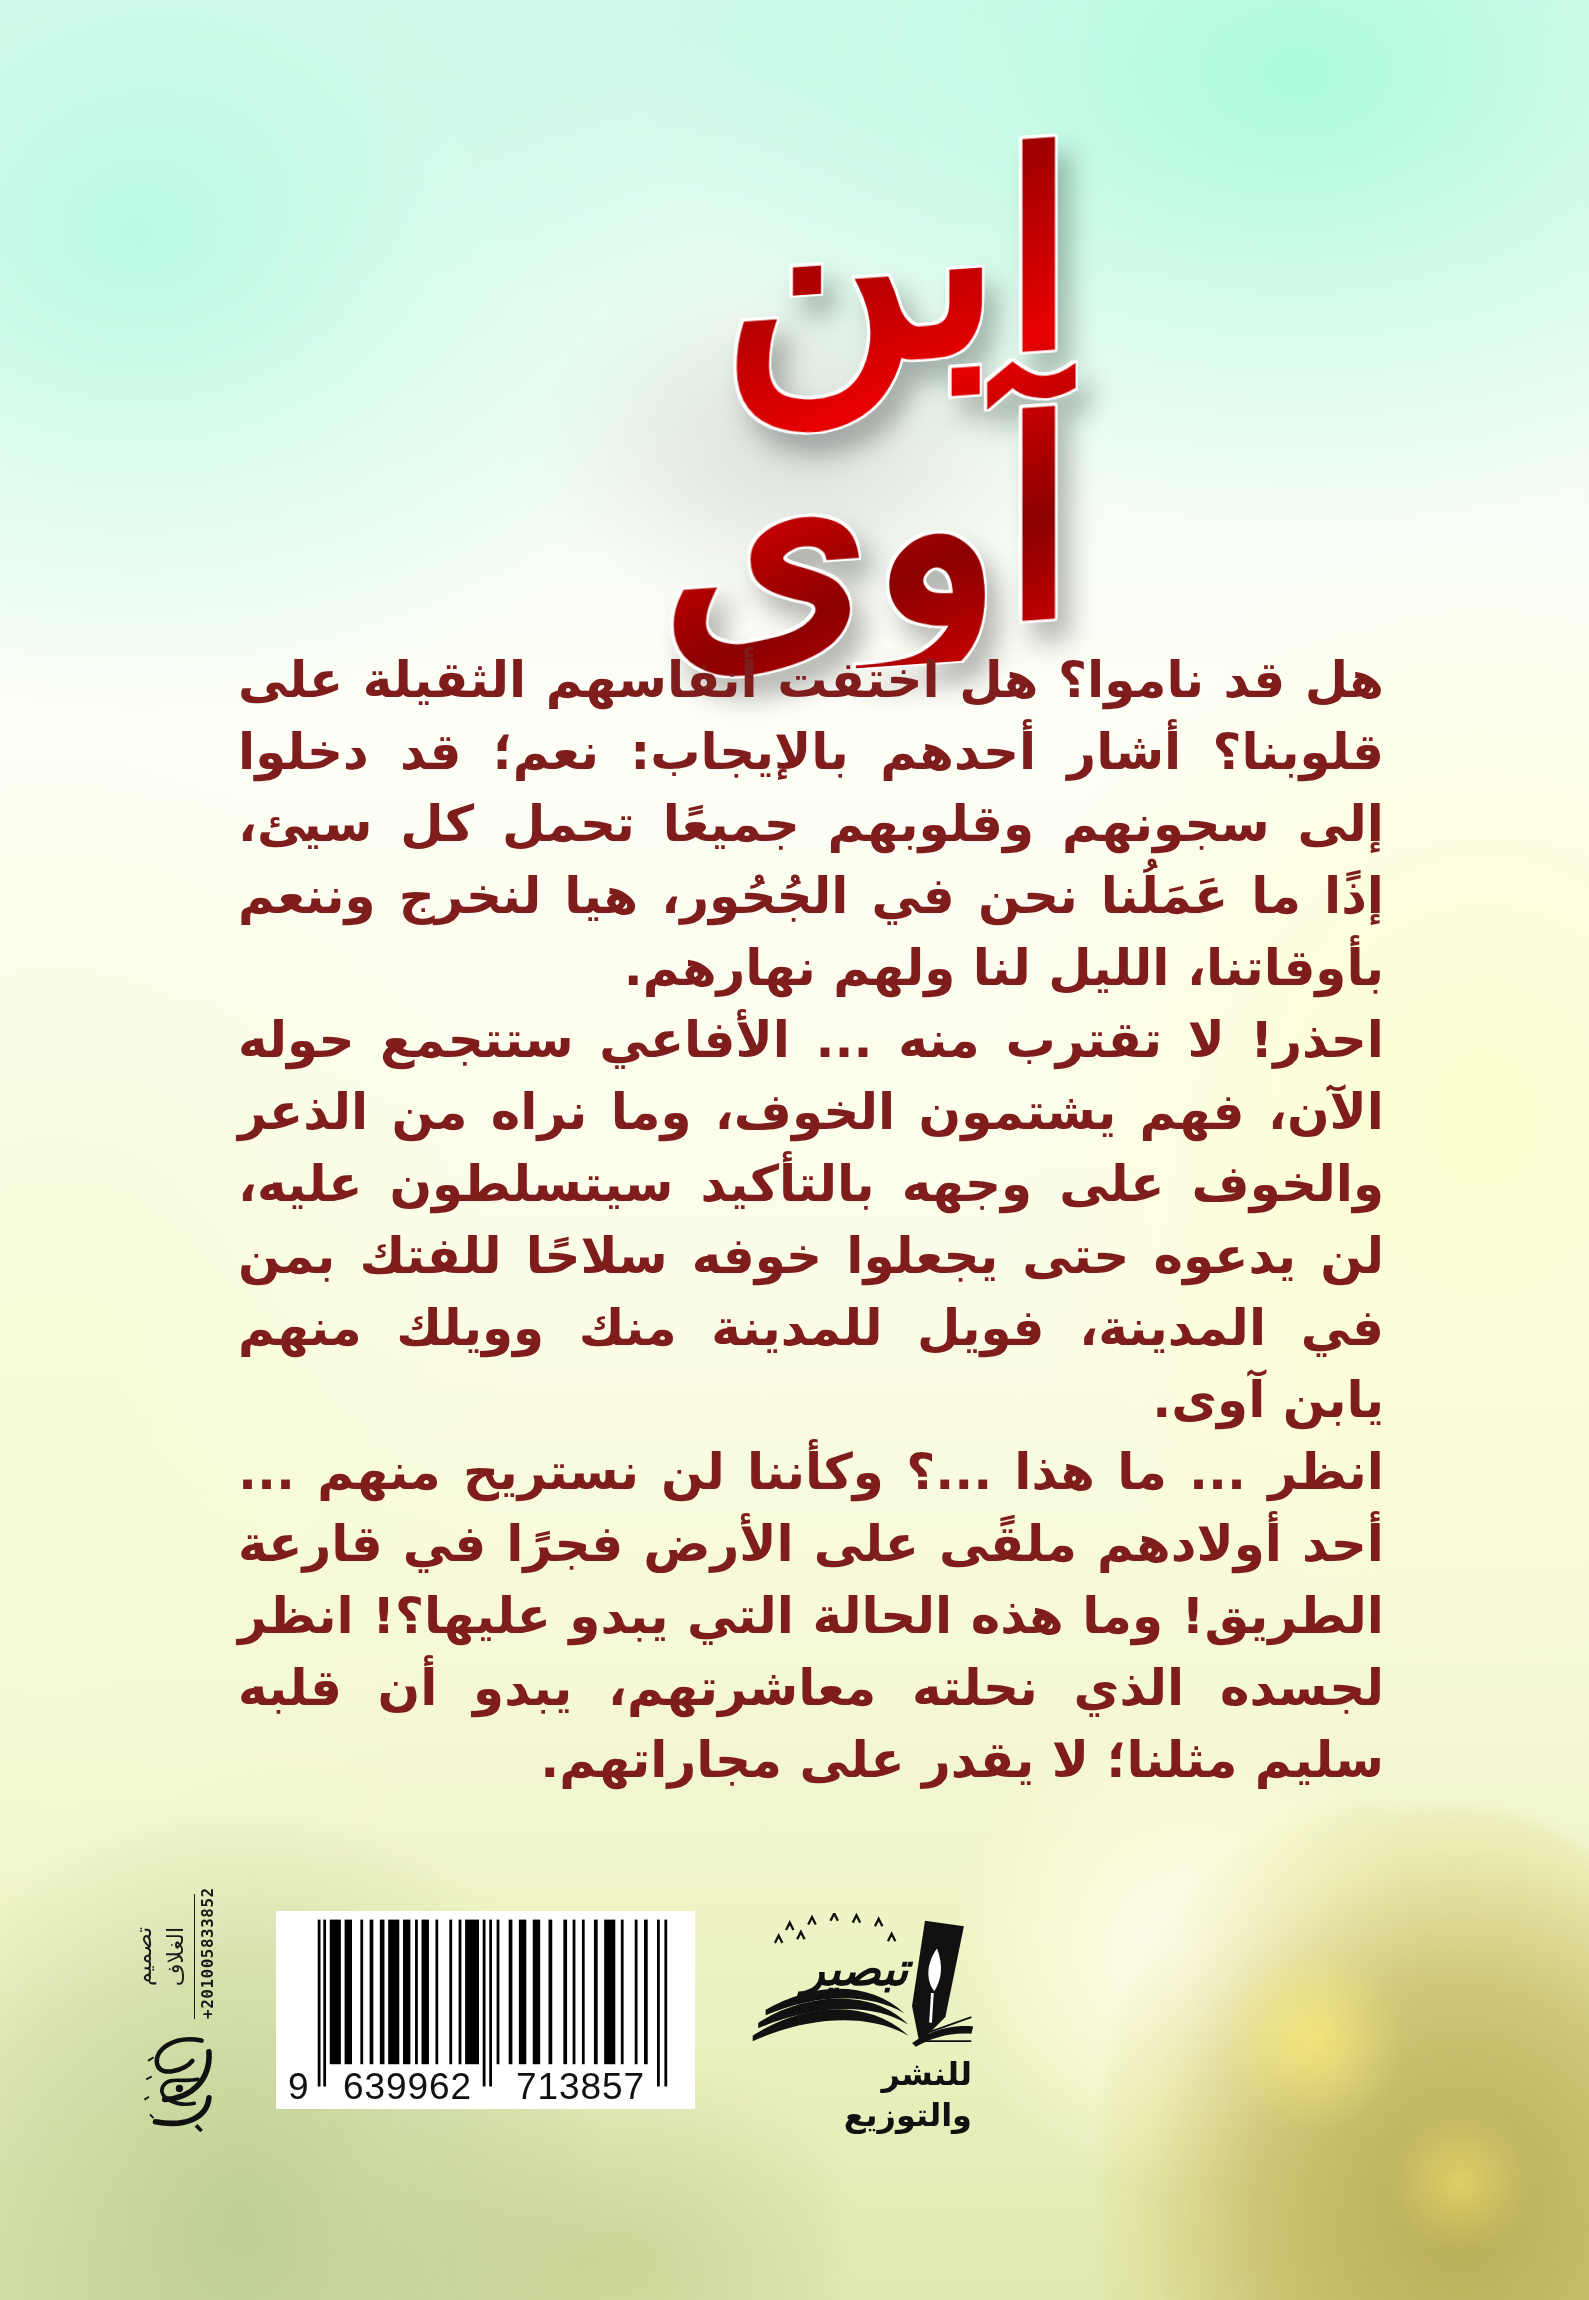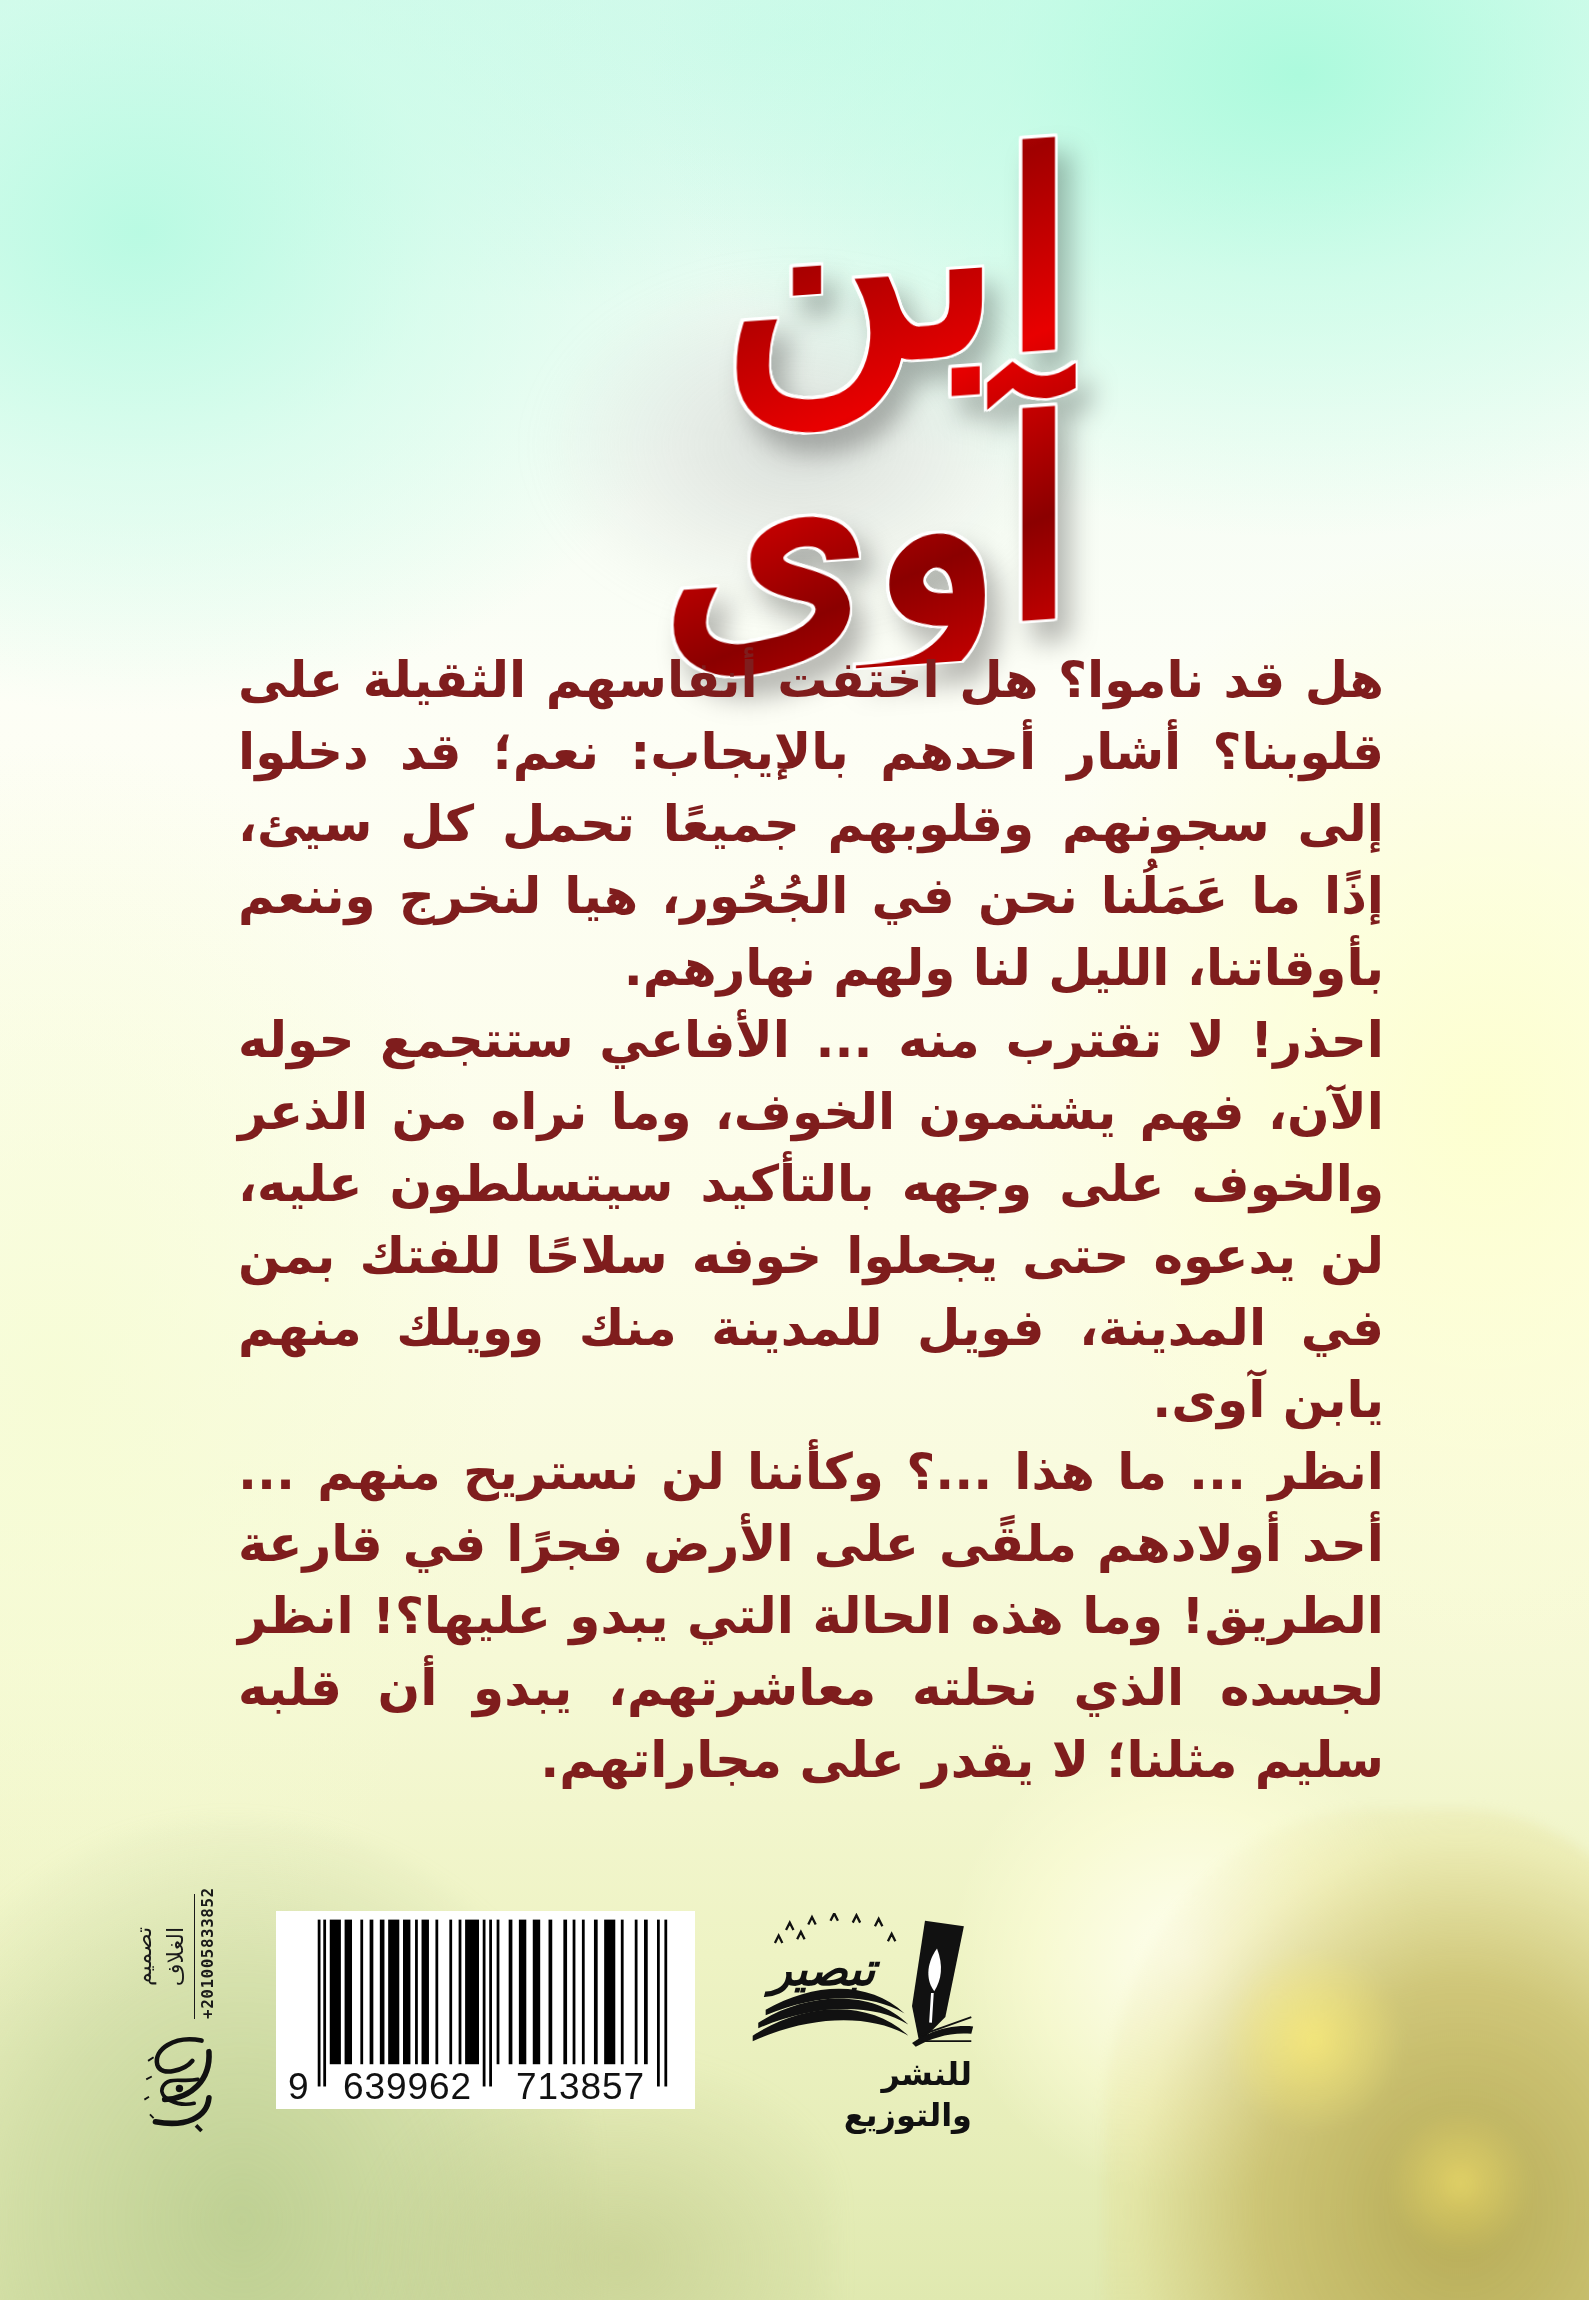--- a/index.html
+++ b/index.html
@@ -217,21 +217,21 @@
       position: absolute;
       left: 0;
       top: 0;
     }
     .publisher-name {
       position: absolute;
       left: 20.4px;
       top: 28px;
       width: 139px;
       direction: rtl;
-      text-align: left;
+      text-align: right;
       font-family: "DejaVu Serif", serif;
       font-weight: bold;
       font-style: italic;
       font-size: 46px;
       line-height: 56px;
       color: #111;
     }
     .publisher-tagline {
       position: absolute;
       left: 0;

